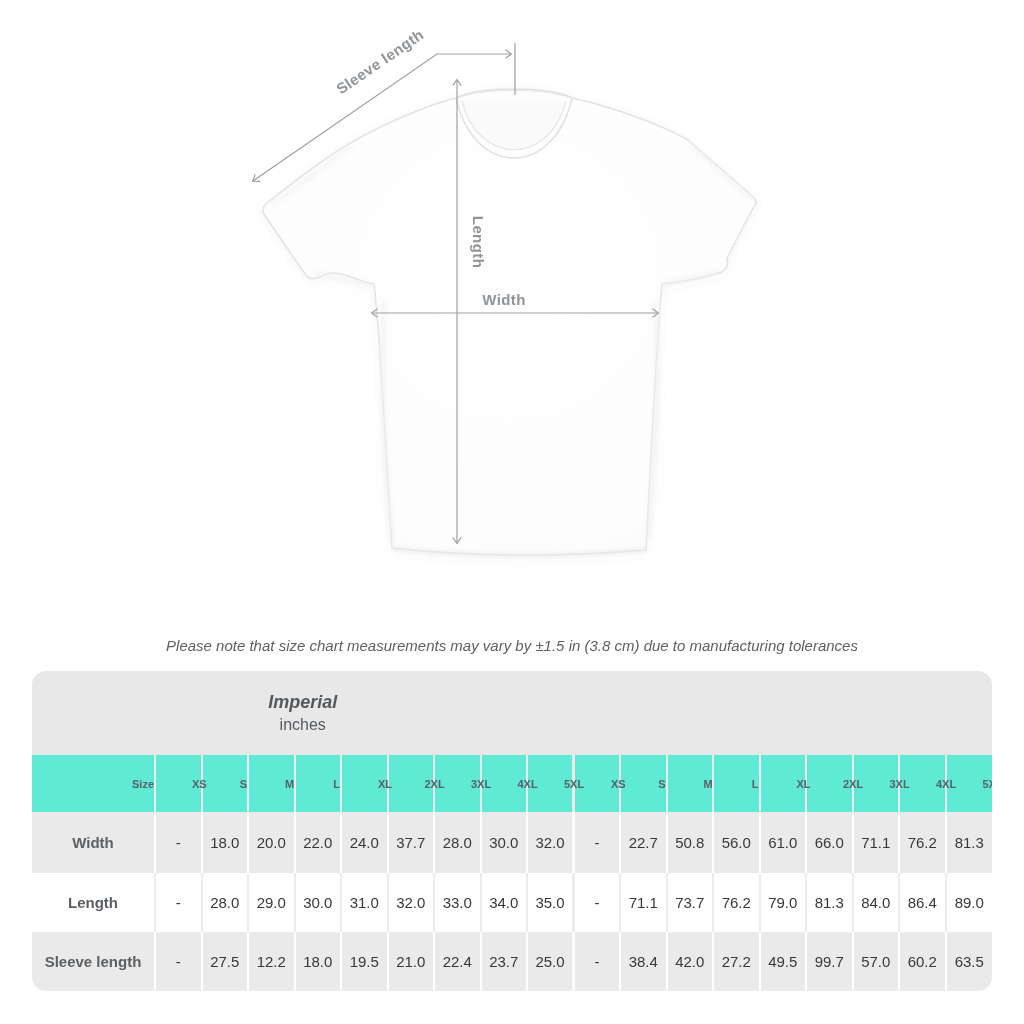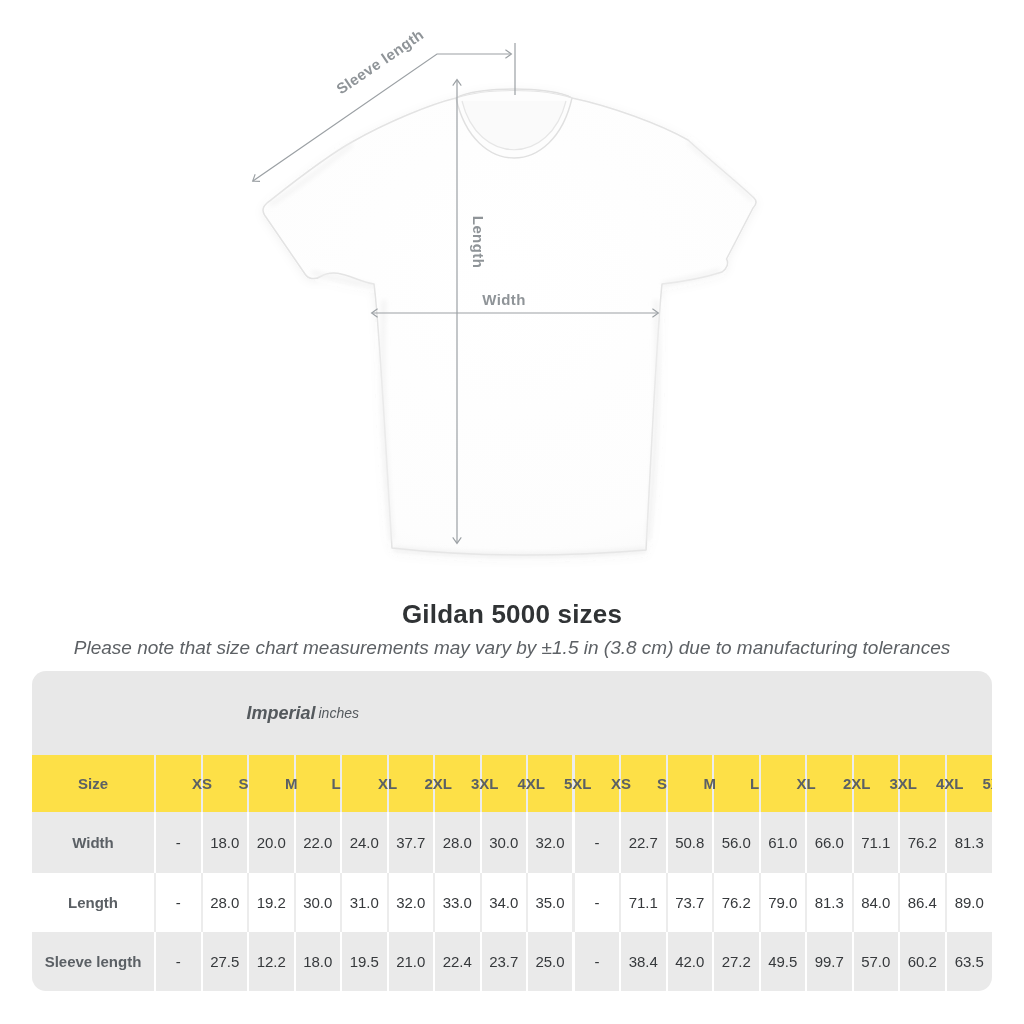--- a/index.html
+++ b/index.html
@@ -17,39 +17,39 @@
     position:relative;width:1024px;height:1024px;background:#ffffff;
     font-family:"Liberation Sans",sans-serif;overflow:hidden;margin:0 auto;
   }
   .diagram-svg{position:absolute;top:0;left:0;}
   .page-title{
     position:absolute;top:599px;left:0;width:100%;text-align:center;
     font-size:26px;font-weight:700;color:#303335;letter-spacing:.2px;
   }
   .page-subtitle{
     position:absolute;top:637px;left:0;width:100%;text-align:center;
-    font-size:19px;font-style:italic;color:#5d6165;
+    font-size:15px;font-style:italic;color:#5d6165;
   }
   .panel{
     position:absolute;left:32px;top:671px;width:960px;height:320px;
     border-radius:14px;overflow:hidden;background:#ffffff;
   }
   .band{height:84px;background:var(--band);display:flex;}
-  .band-cell{display:flex;flex-direction:row;justify-content:center;align-items:center;gap:3px;}
+  .band-cell{display:flex;flex-direction:column;justify-content:center;align-items:center;gap:3px;}
   .band-cell.imperial{width:56.4%;}
   .band-cell.metric{width:43.6%;}
   .band-label{font-size:18px;font-weight:700;font-style:italic;color:#54595d;}
-  .band-sub{font-size:14px;font-style:italic;color:#54595d;}
+  .band-sub{font-size:16px;color:#54595d;}
   table.size-table{width:100%;border-collapse:collapse;table-layout:fixed;}
   .size-table th,.size-table td{text-align:center;vertical-align:middle;padding:0;}
   .size-table thead tr{height:57px;}
   .size-table tbody tr:nth-child(1){height:61px;}
   .size-table tbody tr:nth-child(2){height:59px;}
   .size-table tbody tr:nth-child(3){height:59px;}
-  .size-table th{font-size:15px;font-weight:700;color:var(--head-text);background:#fde047;}
+  .size-table th{font-size:11px;font-weight:700;color:var(--head-text);background:#5eead4;text-align:right;}
   .size-table th:first-child{width:123px;}
   .size-table thead th + th{border-left:2px solid var(--sep-light);padding-left:36px;}
   .size-table thead th.group-start{border-left-width:3px;}
   .size-table td{font-size:15px;color:var(--value-text);}
   .size-table td.row-label{font-weight:700;color:var(--head-text);}
   .size-table tr.stripe td{background:var(--stripe);}
   .size-table tr.stripe td + td{border-left:2px solid #ffffff;}
   .size-table tr.stripe td.group-start{border-left-width:3px;}
   .size-table tr.plain td{background:#ffffff;}
   .size-table tr.plain td + td{border-left:2px solid var(--sep-light);}
@@ -122,21 +122,20 @@
       <line class="dim" x1="515" y1="43" x2="515" y2="95"></line>
       <path class="dim" d="M253,181 L437,54 L511,54" marker-start="url(#arr)" marker-end="url(#arr)"></path>
       <line class="dim" x1="457" y1="80" x2="457" y2="543" marker-start="url(#arr)" marker-end="url(#arr)"></line>
       <line class="dim" x1="372" y1="313" x2="658" y2="313" marker-start="url(#arr)" marker-end="url(#arr)"></line>
       <text class="dim-label" transform="translate(383,66) rotate(-34.5)" text-anchor="middle">Sleeve length</text>
       <text class="dim-label" transform="translate(473,242) rotate(90)" text-anchor="middle">Length</text>
       <text class="dim-label" x="504" y="305" text-anchor="middle">Width</text>
     </g>
   </svg>
 
-  <div class="page-title">Gildan 5000 sizes</div>
   <div class="page-subtitle">Please note that size chart measurements may vary by ±1.5 in (3.8 cm) due to manufacturing tolerances</div>
 
   <div class="panel">
     <div class="band">
       <div class="band-cell imperial">
         <div class="band-label">Imperial</div>
         <div class="band-sub">inches</div>
       </div>
     </div>
     <table class="size-table">
@@ -182,21 +181,21 @@
             <td>61.0</td>
             <td>66.0</td>
             <td>71.1</td>
             <td>76.2</td>
             <td>81.3</td>
           </tr>
           <tr class="plain">
             <td class="row-label">Length</td>
             <td>-</td>
             <td>28.0</td>
-            <td>19.2</td>
+            <td>29.0</td>
             <td>30.0</td>
             <td>31.0</td>
             <td>32.0</td>
             <td>33.0</td>
             <td>34.0</td>
             <td>35.0</td>
             <td class="group-start">-</td>
             <td>71.1</td>
             <td>73.7</td>
             <td>76.2</td>

